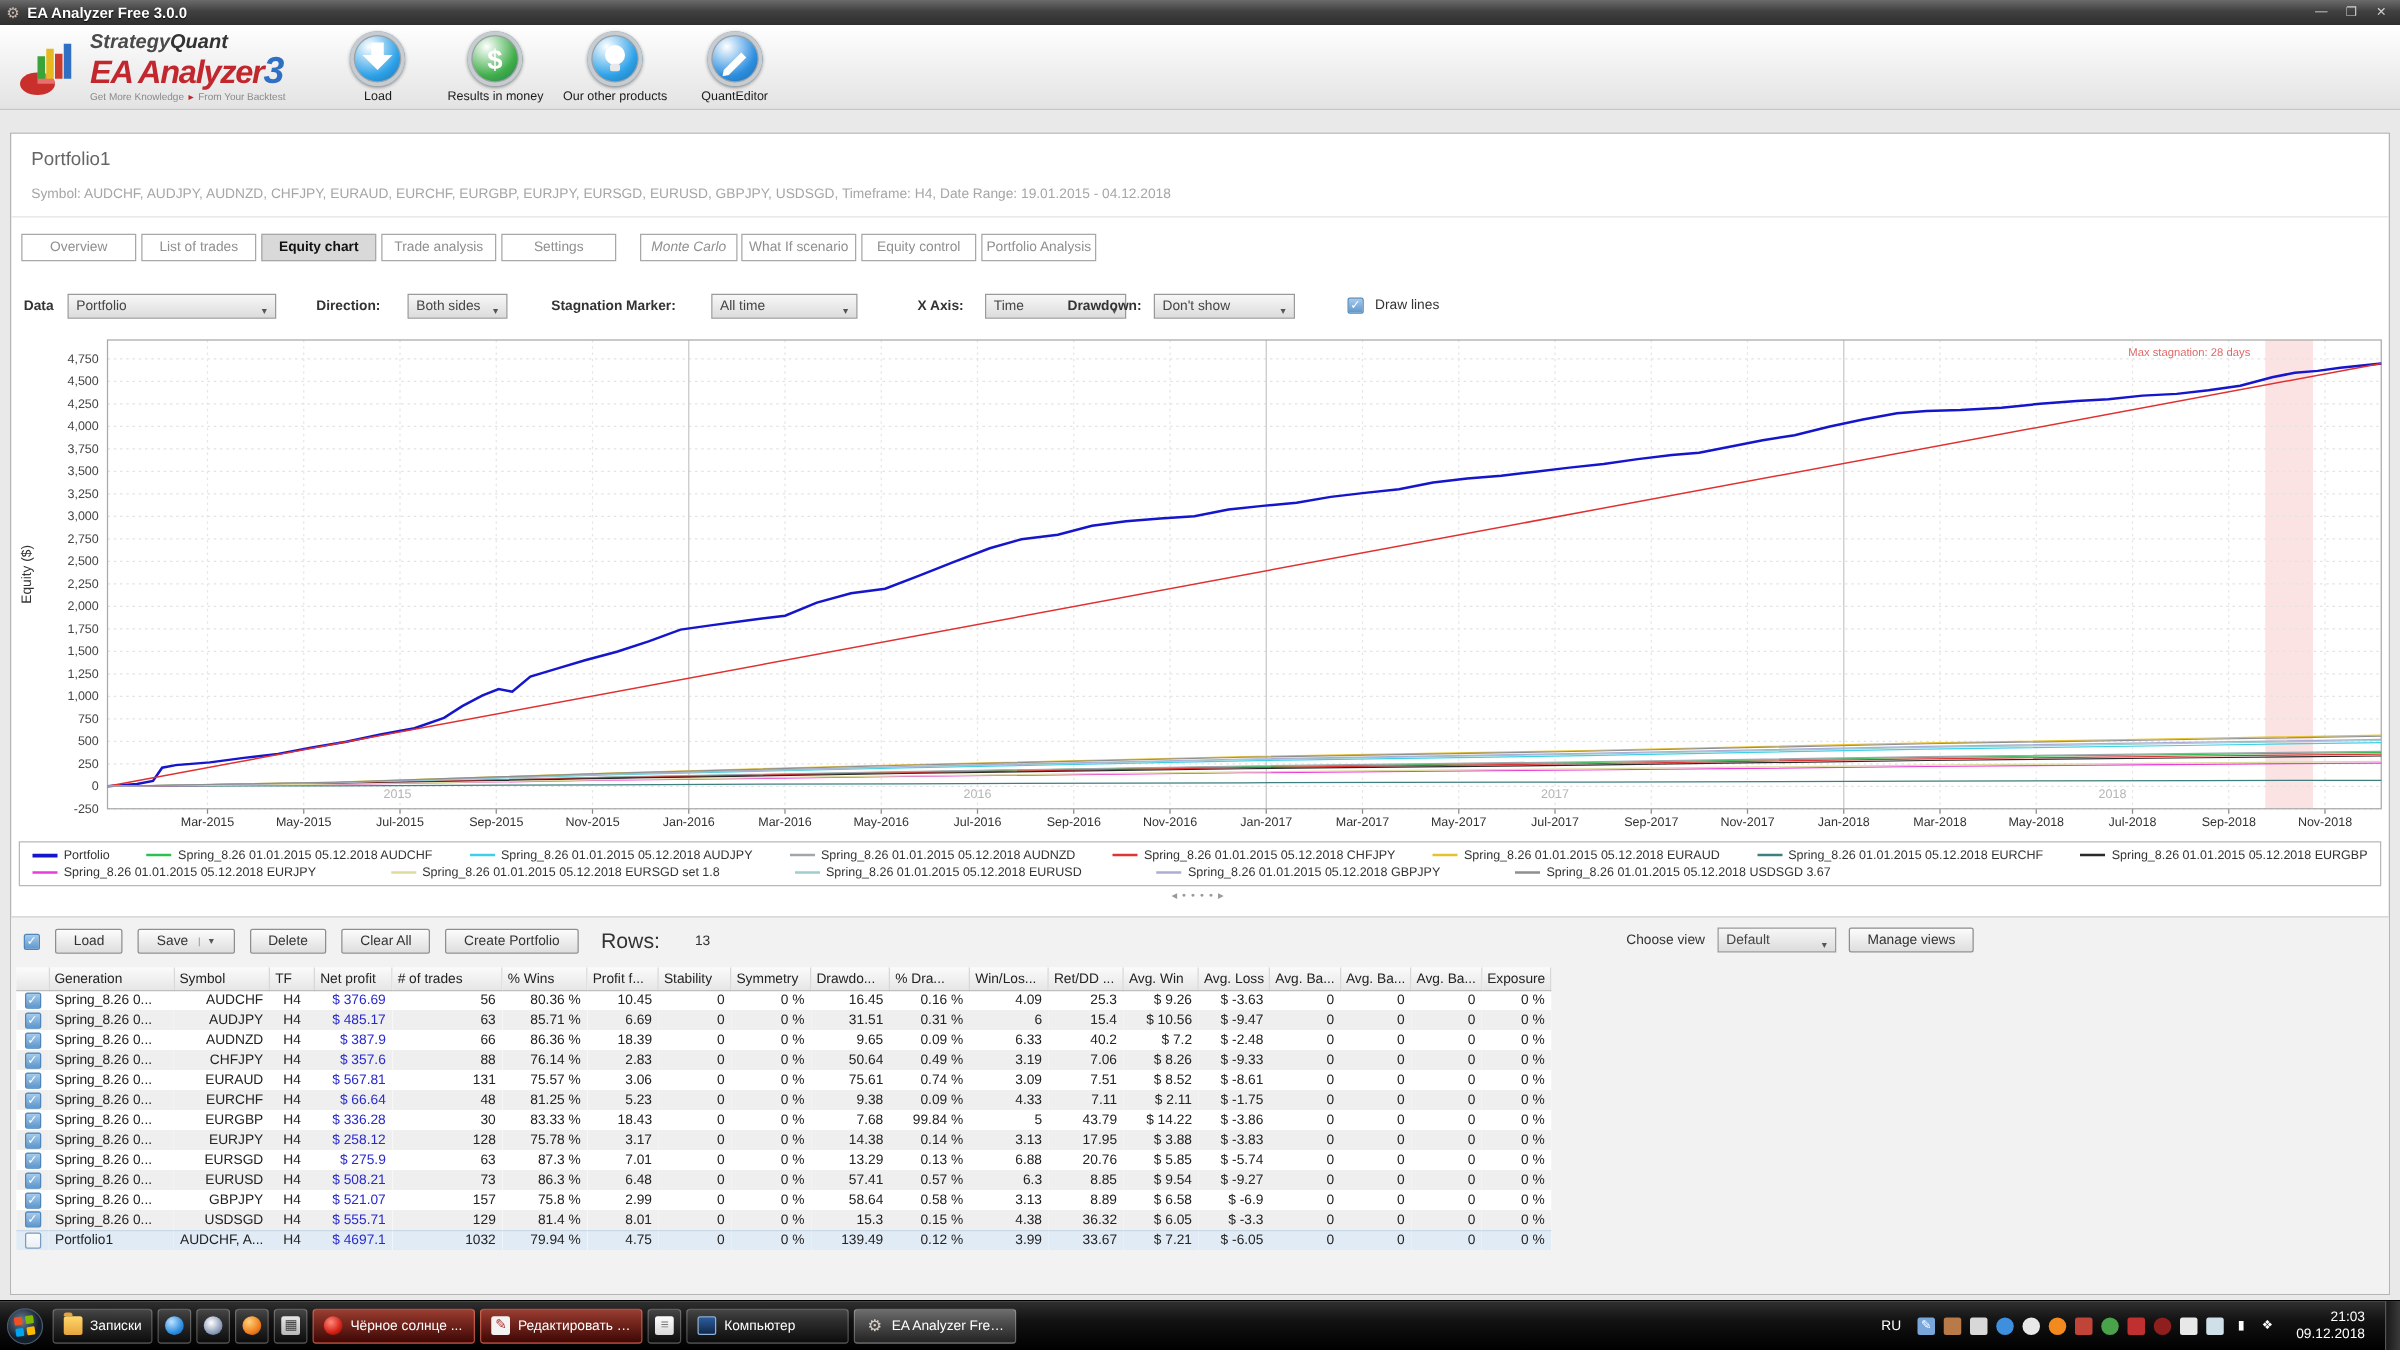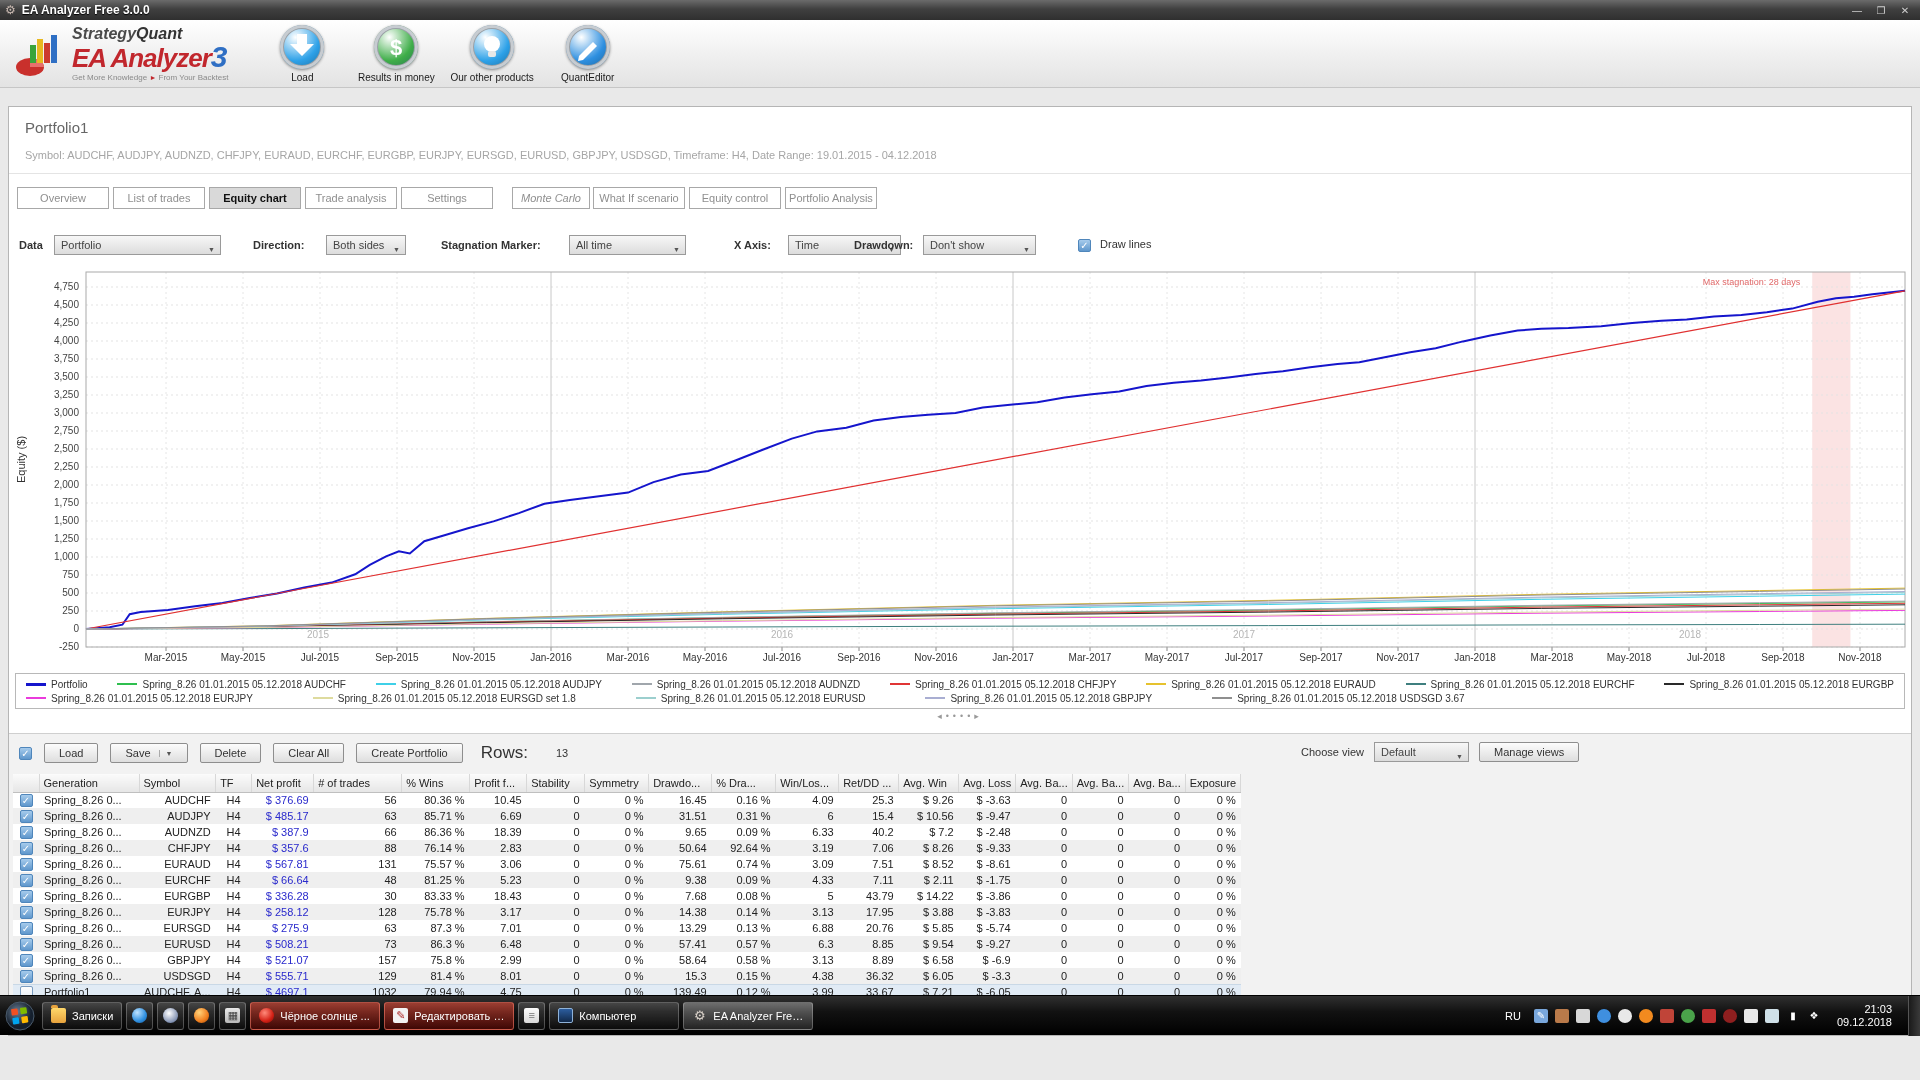--- a/index.html
+++ b/index.html
@@ -64,21 +64,21 @@
 .tablewrap{position:absolute;left:4px;top:40px}
 table{border-collapse:collapse;table-layout:fixed;background:#fff;font-size:11px;color:#222}
 th{height:18px;font-weight:normal;text-align:left;color:#222;background:linear-gradient(#fbfbfb,#e6e6e6);border-right:1px solid #d8d8d8;border-bottom:1px solid #bfbfbf;padding:0 4px;overflow:hidden;white-space:nowrap}
 td{height:16px;padding:0 5px;overflow:hidden;white-space:nowrap}
 tbody tr:nth-child(even){background:#efefef}
 tbody tr.prow{background:#e1ebf5;border-top:1px solid #c9d8e6}
 td.r{text-align:right}
 td.c{text-align:center}
 td.np{color:#2929cc;text-align:right}
 
-.taskbar{position:absolute;left:0;top:995px;width:1920px;height:40px;background:linear-gradient(#303030,#121212 40%,#000);display:flex;align-items:center;border-top:1px solid #000}
+.taskbar{position:absolute;left:0;top:1040px;width:1920px;height:40px;background:linear-gradient(#303030,#121212 40%,#000);display:flex;align-items:center;border-top:1px solid #000}
 .start{width:40px;height:40px;display:flex;align-items:center;justify-content:center;cursor:pointer}
 .tb-item{height:28px;margin:0 2px;border:1px solid rgba(255,255,255,.25);border-radius:3px;background:linear-gradient(rgba(255,255,255,.16),rgba(255,255,255,.03));display:flex;align-items:center;padding:0 8px;color:#fff;font-size:11px;gap:6px;cursor:pointer;white-space:nowrap}
 .tb-item.red{background:linear-gradient(rgba(235,80,60,.6),rgba(110,10,5,.55));border-color:rgba(255,130,110,.55)}
 .tb-item.active{background:linear-gradient(rgba(255,255,255,.34),rgba(255,255,255,.12))}
 .ti{width:15px;height:15px;display:inline-block;border-radius:2px;flex:none;text-align:center;line-height:15px;font-size:11px}
 .i-folder{background:linear-gradient(#ffd86b,#e8a33d);border-radius:2px;position:relative}
 .i-folder:before{content:"";position:absolute;left:0;top:-3px;width:7px;height:3px;background:#e8a33d;border-radius:2px 2px 0 0}
 .i-browser{background:radial-gradient(circle at 35% 30%,#bfe3ff,#2f8fdf 60%,#145a9e);border-radius:50%}
 .i-disc{background:radial-gradient(circle at 40% 35%,#fff,#7f8fb0 70%,#2b3a55);border-radius:50%}
 .i-firefox{background:radial-gradient(circle at 35% 30%,#ffd27a,#f07f1f 60%,#a34a05);border-radius:50%}
@@ -536,21 +536,21 @@
                 <td class="">Spring_8.26 0...</td>
                 <td class="r">CHFJPY</td>
                 <td class="c">H4</td>
                 <td class="np">$ 357.6</td>
                 <td class="r">88</td>
                 <td class="r">76.14 %</td>
                 <td class="r">2.83</td>
                 <td class="r">0</td>
                 <td class="r">0 %</td>
                 <td class="r">50.64</td>
-                <td class="r">92.64 %</td>
+                <td class="r">0.49 %</td>
                 <td class="r">3.19</td>
                 <td class="r">7.06</td>
                 <td class="r">$ 8.26</td>
                 <td class="r">$ -9.33</td>
                 <td class="r">0</td>
                 <td class="r">0</td>
                 <td class="r">0</td>
                 <td class="r">0 %</td>
               </tr>
               <tr class="">
@@ -602,21 +602,21 @@
                 <td class="">Spring_8.26 0...</td>
                 <td class="r">EURGBP</td>
                 <td class="c">H4</td>
                 <td class="np">$ 336.28</td>
                 <td class="r">30</td>
                 <td class="r">83.33 %</td>
                 <td class="r">18.43</td>
                 <td class="r">0</td>
                 <td class="r">0 %</td>
                 <td class="r">7.68</td>
-                <td class="r">0.08 %</td>
+                <td class="r">99.84 %</td>
                 <td class="r">5</td>
                 <td class="r">43.79</td>
                 <td class="r">$ 14.22</td>
                 <td class="r">$ -3.86</td>
                 <td class="r">0</td>
                 <td class="r">0</td>
                 <td class="r">0</td>
                 <td class="r">0 %</td>
               </tr>
               <tr class="">

